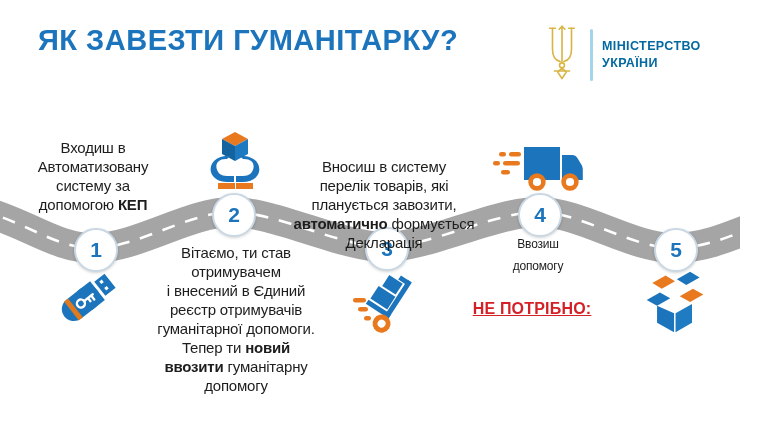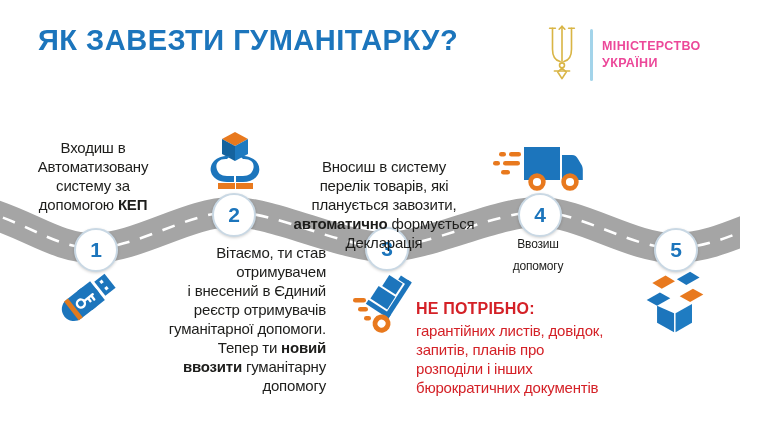--- a/index.html
+++ b/index.html
@@ -3,38 +3,38 @@
 <meta charset="utf-8">
 <style>
   html,body{margin:0;padding:0;background:#fff;}
   #canvas{position:relative;width:740px;height:432px;background:#ffffff;overflow:hidden;
           font-family:"Liberation Sans",sans-serif;color:#1d1d1b;}
   
   .title{position:absolute;left:38px;top:24px;font-size:29px;font-weight:bold;color:#1C75BC;letter-spacing:.5px;}
   .subtitle{position:absolute;left:38px;top:62px;font-size:19px;font-weight:bold;color:#F0791F;}
   .logo{position:absolute;left:543px;top:22px;display:flex;align-items:center;gap:9px;}
   .logo .divider{width:3px;height:52px;background:#A3D4EA;border-radius:2px;}
-  .ministry{font-size:12.5px;font-weight:bold;color:#ec4899;line-height:17px;letter-spacing:.4px;}
+  .ministry{font-size:12.5px;font-weight:bold;color:#0369a1;line-height:17px;letter-spacing:.4px;}
   
   #road-svg{position:absolute;left:0;top:0;pointer-events:none;}
   
   .circle{position:absolute;width:40px;height:40px;border-radius:50%;background:#fff;
           border:2px solid #C9D8E4;box-shadow:0 1px 3px rgba(0,0,0,.18);
           display:flex;align-items:center;justify-content:center;
           font-size:21px;font-weight:bold;color:#1C75BC;}
   
   .step-text{position:absolute;text-align:center;font-size:15px;line-height:19px;letter-spacing:-.2px;}
   .step-text b{font-weight:bold;}
   .st1{left:8px;top:138px;width:170px;}
-  .st2{left:146px;top:243px;width:180px;text-align:right;}
+  .st2{left:146px;top:243px;width:180px;}
   .st3{left:293px;top:127px;width:182px;margin-top:30px;}
   .st4{left:478px;top:233px;width:120px;font-size:12px;line-height:22px;}
   .st5{left:592px;top:130px;width:162px;}
   .icon{position:absolute;}
-  .warn{position:absolute;left:416px;top:300px;width:232px;text-align:left;color:#D42127;}
+  .warn{position:absolute;left:416px;top:300px;width:232px;text-align:center;color:#D42127;text-decoration:underline;}
   .warn-title{font-size:16px;font-weight:bold;letter-spacing:.2px;margin-bottom:3px;}
   .warn-text{font-size:15px;line-height:19px;letter-spacing:-.2px;}
 </style>
 </head>
 <body>
 
 <div id="canvas">
 
   <div class="title">ЯК ЗАВЕЗТИ ГУМАНІТАРКУ?</div>
 
@@ -156,16 +156,15 @@
       <polygon points="38,12 52,4 62,10 48,18" fill="#1C75BC"></polygon>
       <polygon points="6,34 20,26 31,32 17,40" fill="#1C75BC"></polygon>
       <polygon points="41,30 55,22 66,28 52,36" fill="#E8791E"></polygon>
       <polygon points="17,40 35,48 35,68 17,58" fill="#1C75BC"></polygon>
       <polygon points="36.6,48 54,38 54,58 36.6,68" fill="#1F7CC2"></polygon>
     </svg>
   </div>
 
   <div class="warn">
     <div class="warn-title">НЕ ПОТРІБНО:</div>
-    <div class="warn-text">гарантійних листів, довідок,<br>запитів, планів про<br>розподіли і інших<br>бюрократичних документів</div>
   </div>
 
 </div>
 
 </body></html>

